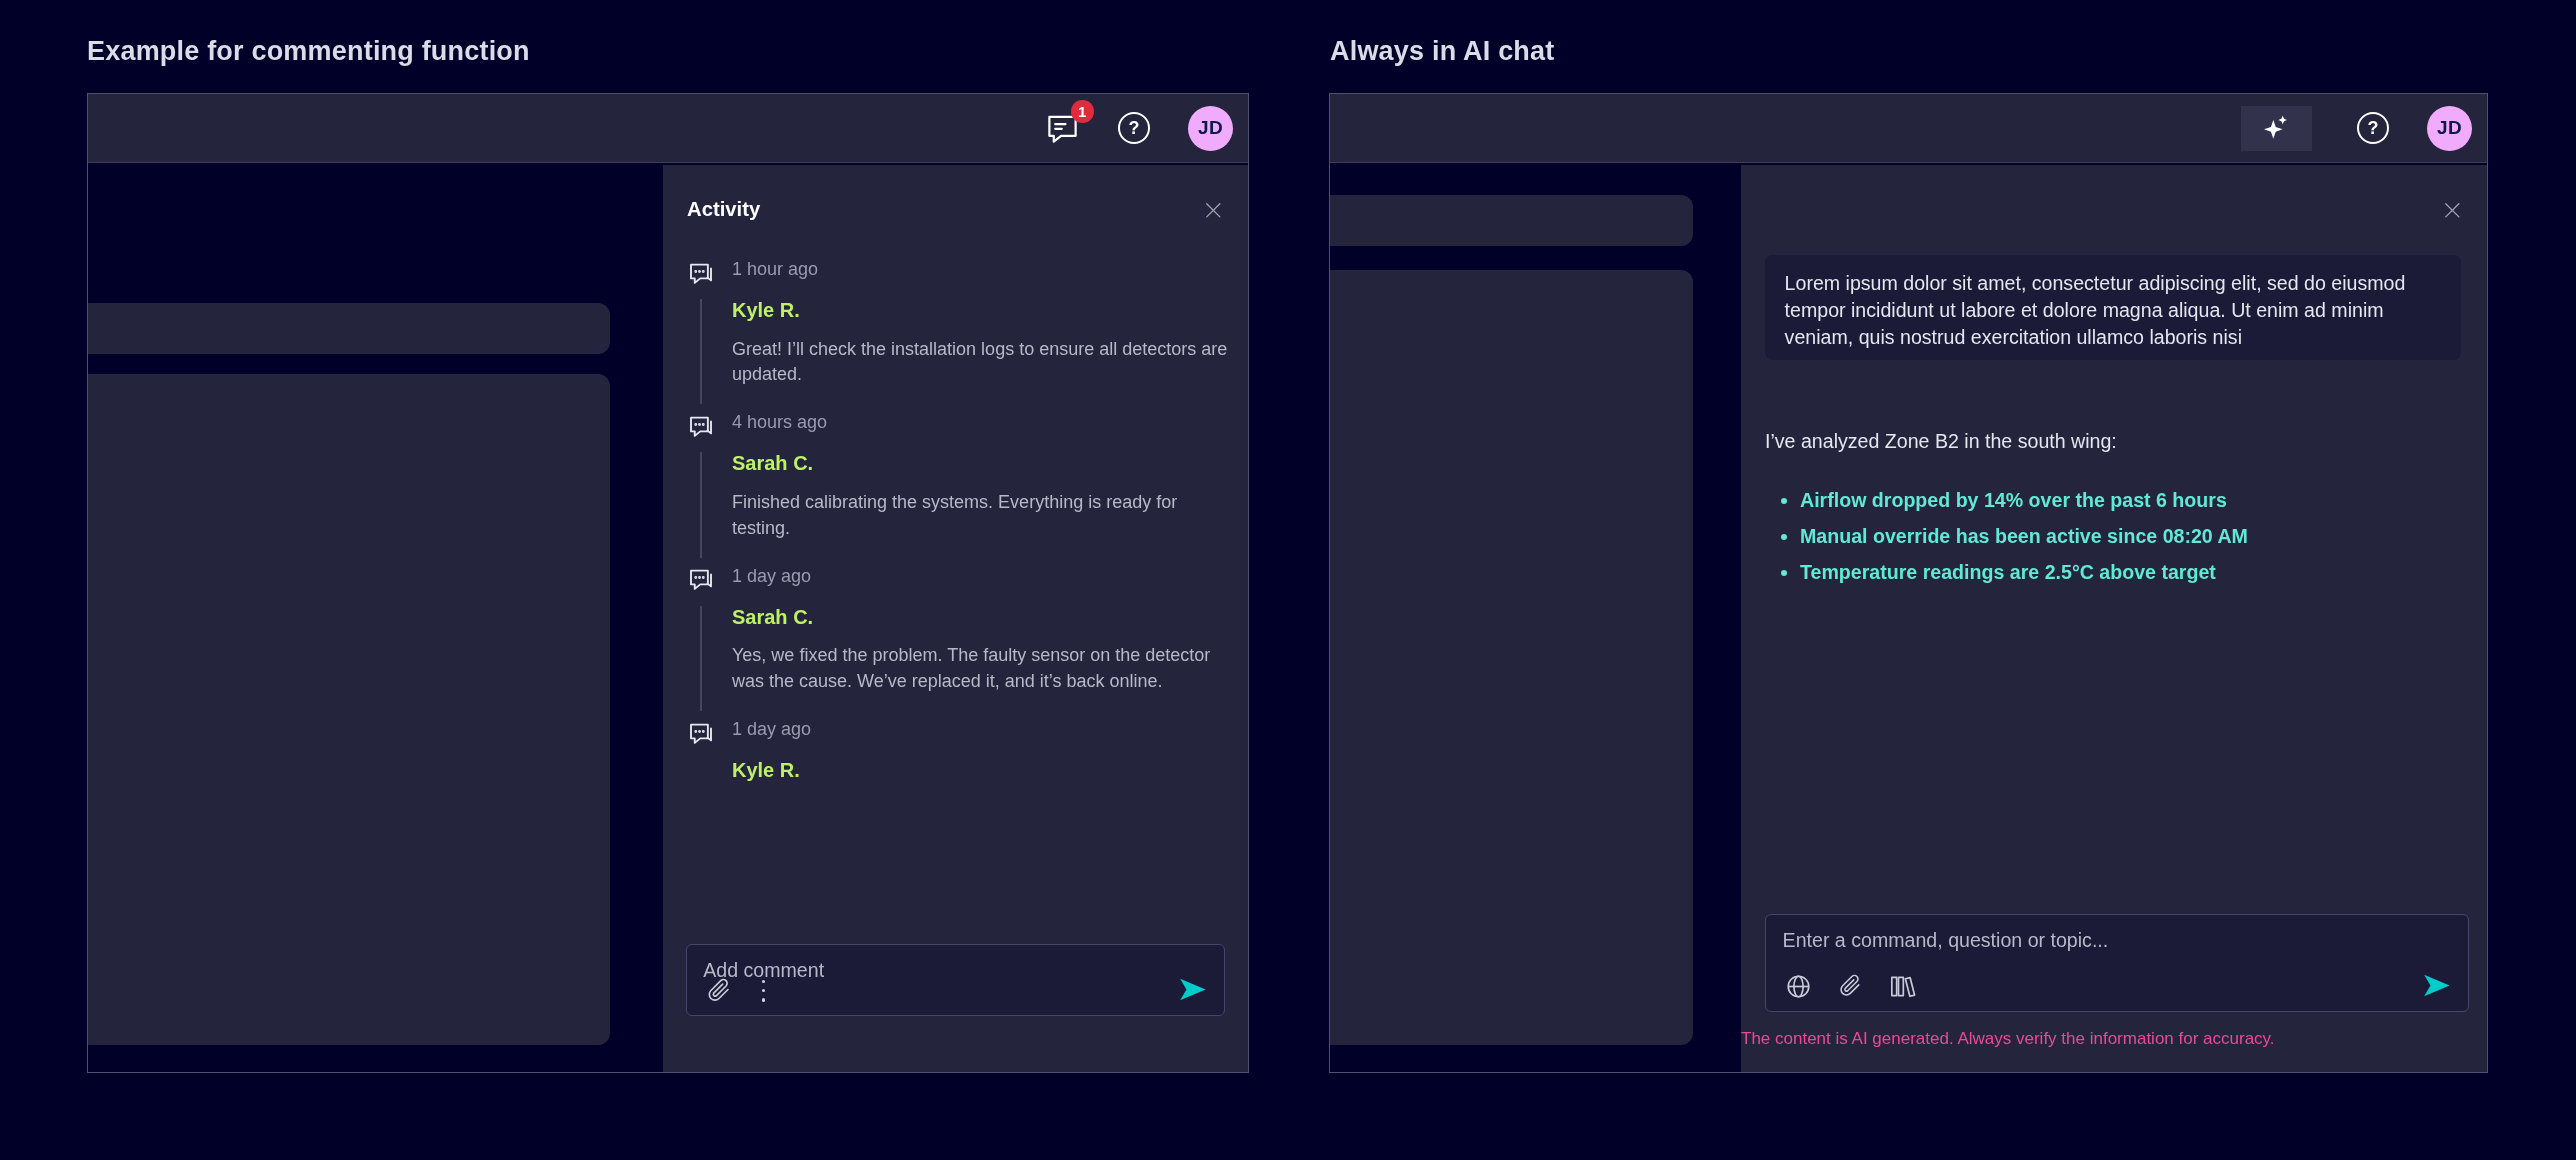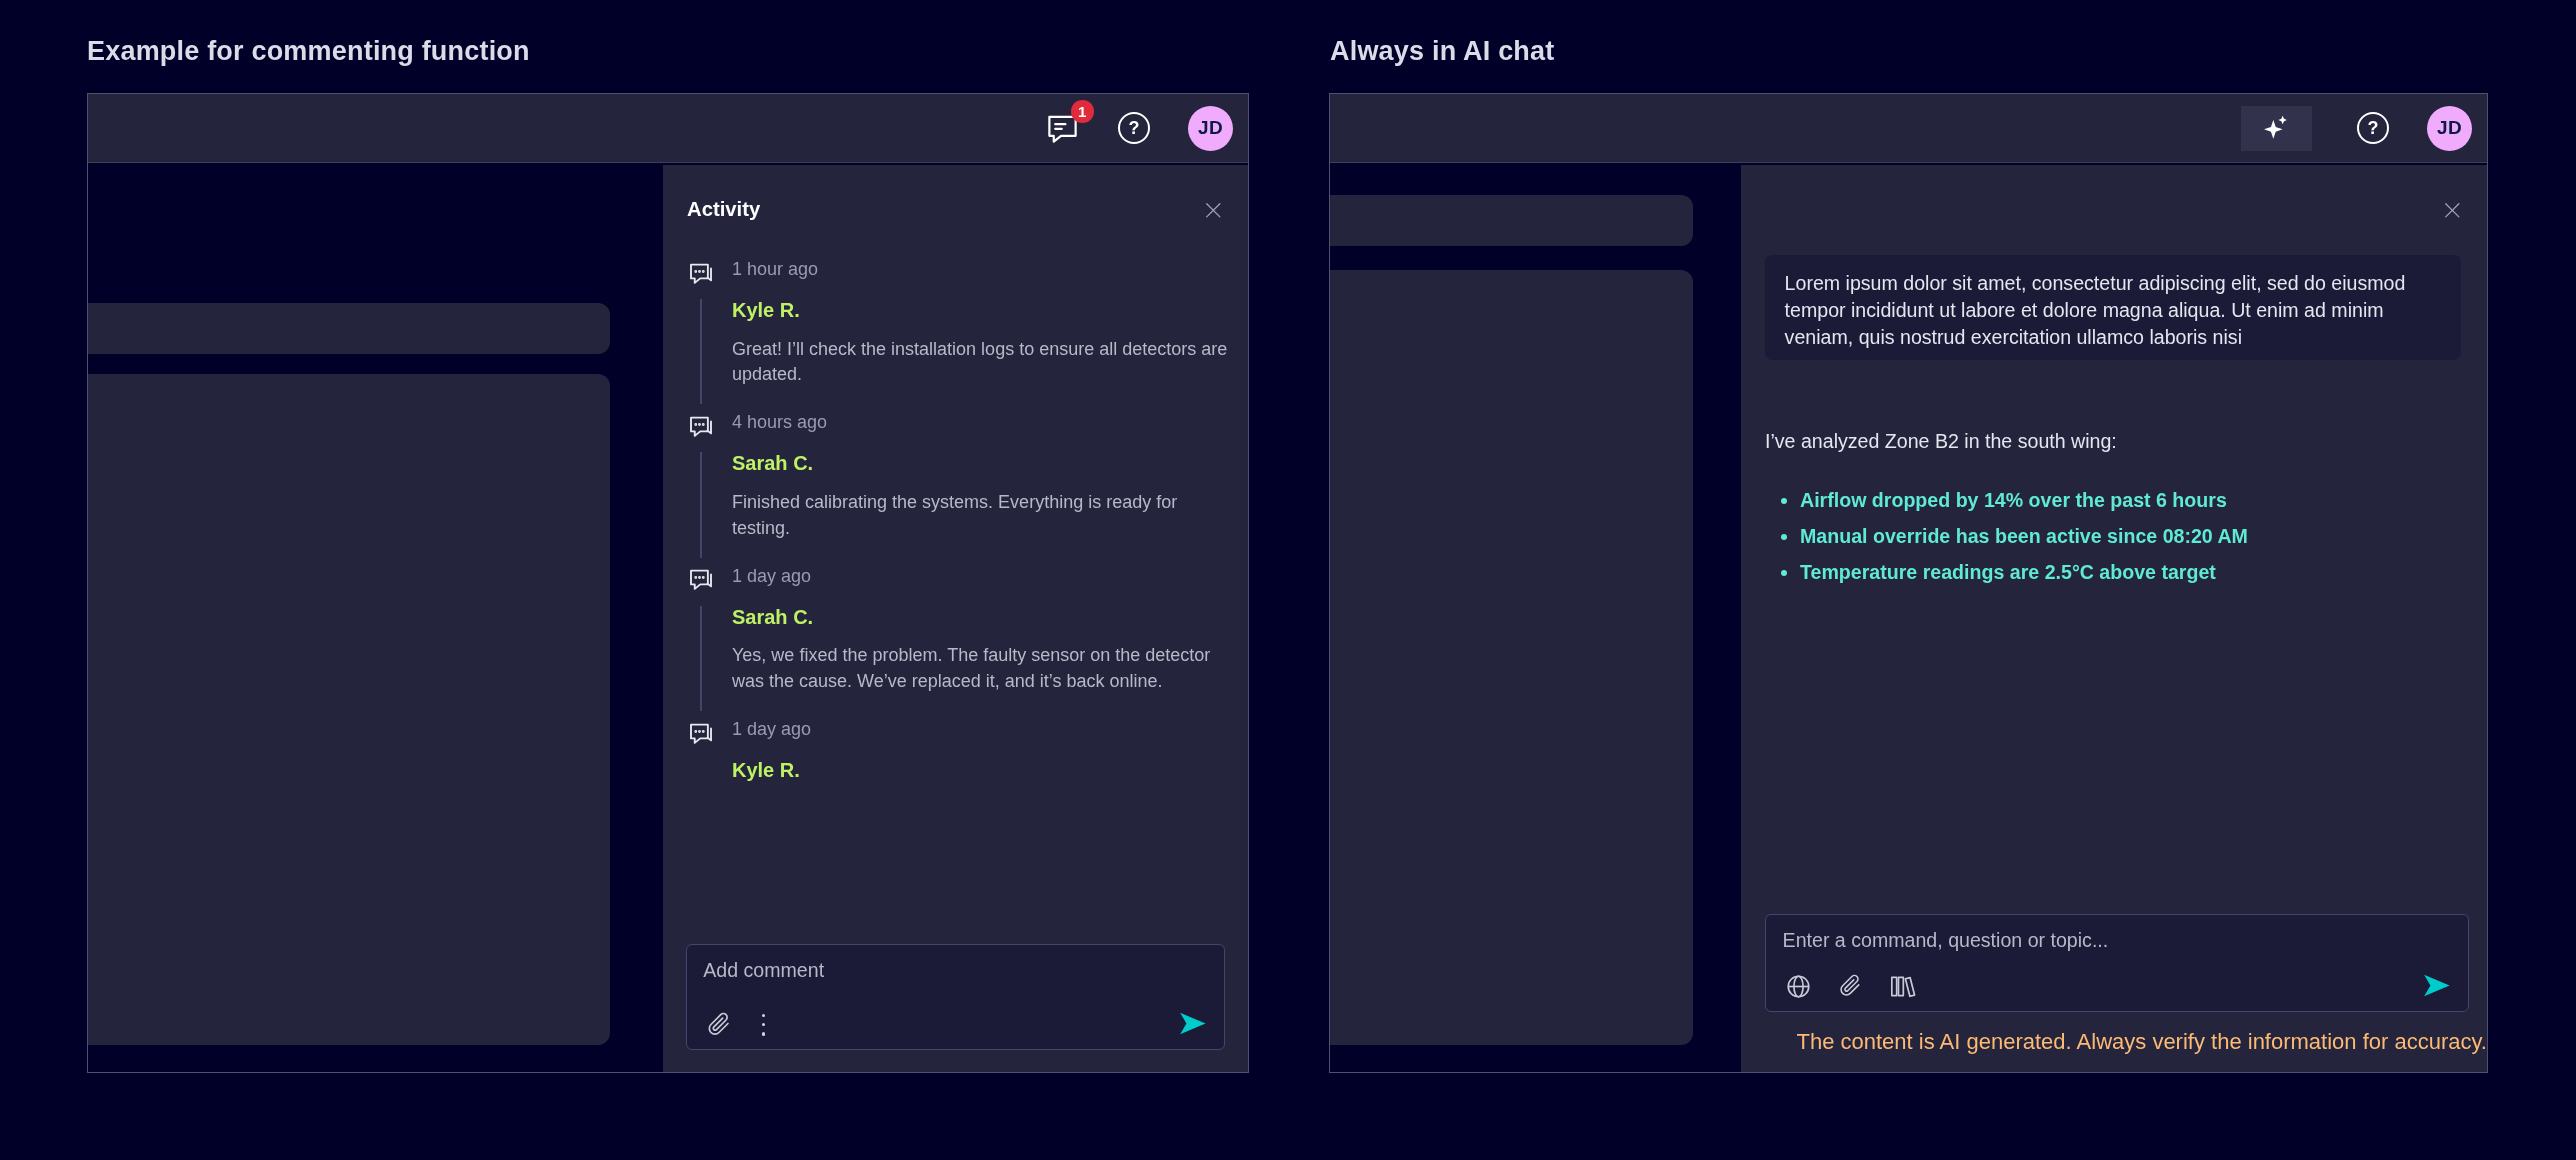--- a/index.html
+++ b/index.html
@@ -62,37 +62,37 @@
 
   .comments{position:absolute;left:21px;right:19.6px;top:92px;list-style:none;}
   .comment{position:relative;padding-left:48px;margin-bottom:22.6px;}
   .comment .cicon{position:absolute;left:1.5px;top:1.5px;}
   .comment:not(:last-child)::after{content:"";position:absolute;left:16px;top:42px;bottom:-16.6px;width:1.5px;background:var(--timeline);}
   .c-time{font-size:18px;line-height:24px;color:var(--muted);}
   .c-author{font-size:20px;line-height:25.6px;font-weight:700;color:#bef264;margin-top:17px;}
   .c-text{font-size:18px;line-height:25.6px;color:var(--soft);margin-top:13px;}
 
   .composer{position:absolute;background:var(--inset);border:1.5px solid var(--input-border);border-radius:6px;}
-  .activity .composer{left:22.6px;right:22.6px;top:779px;height:106px;padding-left:12px;}
+  .activity .composer{left:22.6px;right:22.6px;top:779px;height:72px;padding-left:12px;}
   .composer .ph{position:absolute;left:16.6px;top:13.5px;font-size:19.6px;color:var(--soft);}
   .composer .tools{position:absolute;left:18px;bottom:10.5px;display:flex;align-items:center;gap:27px;}
   .composer .send{position:absolute;right:15px;bottom:9px;background:none;border:none;cursor:pointer;}
   .kebab{display:flex;flex-direction:column;gap:5.3px;align-items:center;background:none;border:none;cursor:pointer;padding:3px;}
   .kebab i{width:3.8px;height:3.8px;border-radius:50%;background:#d6d6e2;display:block;}
 
   
   .bubble{position:absolute;left:24px;right:26px;top:90px;height:105px;background:var(--inset);border-radius:7.5px;
     padding:15px 19.6px;font-size:19.6px;line-height:27px;color:#e6e6f0;}
   .ai-block{position:absolute;left:24px;right:18px;top:263px;font-size:19.6px;line-height:27px;color:#e6e6f0;}
   .ai-block ul{margin:27px 0 0 0;padding-left:35px;}
   .ai-block li{font-weight:700;color:#5eead4;line-height:36px;font-size:19.6px;}
   .ai-block .question{margin-top:15px;}
   .chat .composer{left:24px;right:18px;top:749px;height:98px;}
   .chat .composer .tools{gap:24px;}
-  .disclaimer{position:absolute;left:0;right:0;top:864px;text-align:right;font-size:22px;color:#fdba74;}
+  .disclaimer{position:absolute;left:0;right:0;top:864px;text-align:left;font-size:17px;color:#ec4899;}
 
   svg{display:block;}
 </style>
 </head>
 <body>
 
 <div class="stage">
 
   <div class="example-title" id="title-left">Example for commenting function</div>
 

